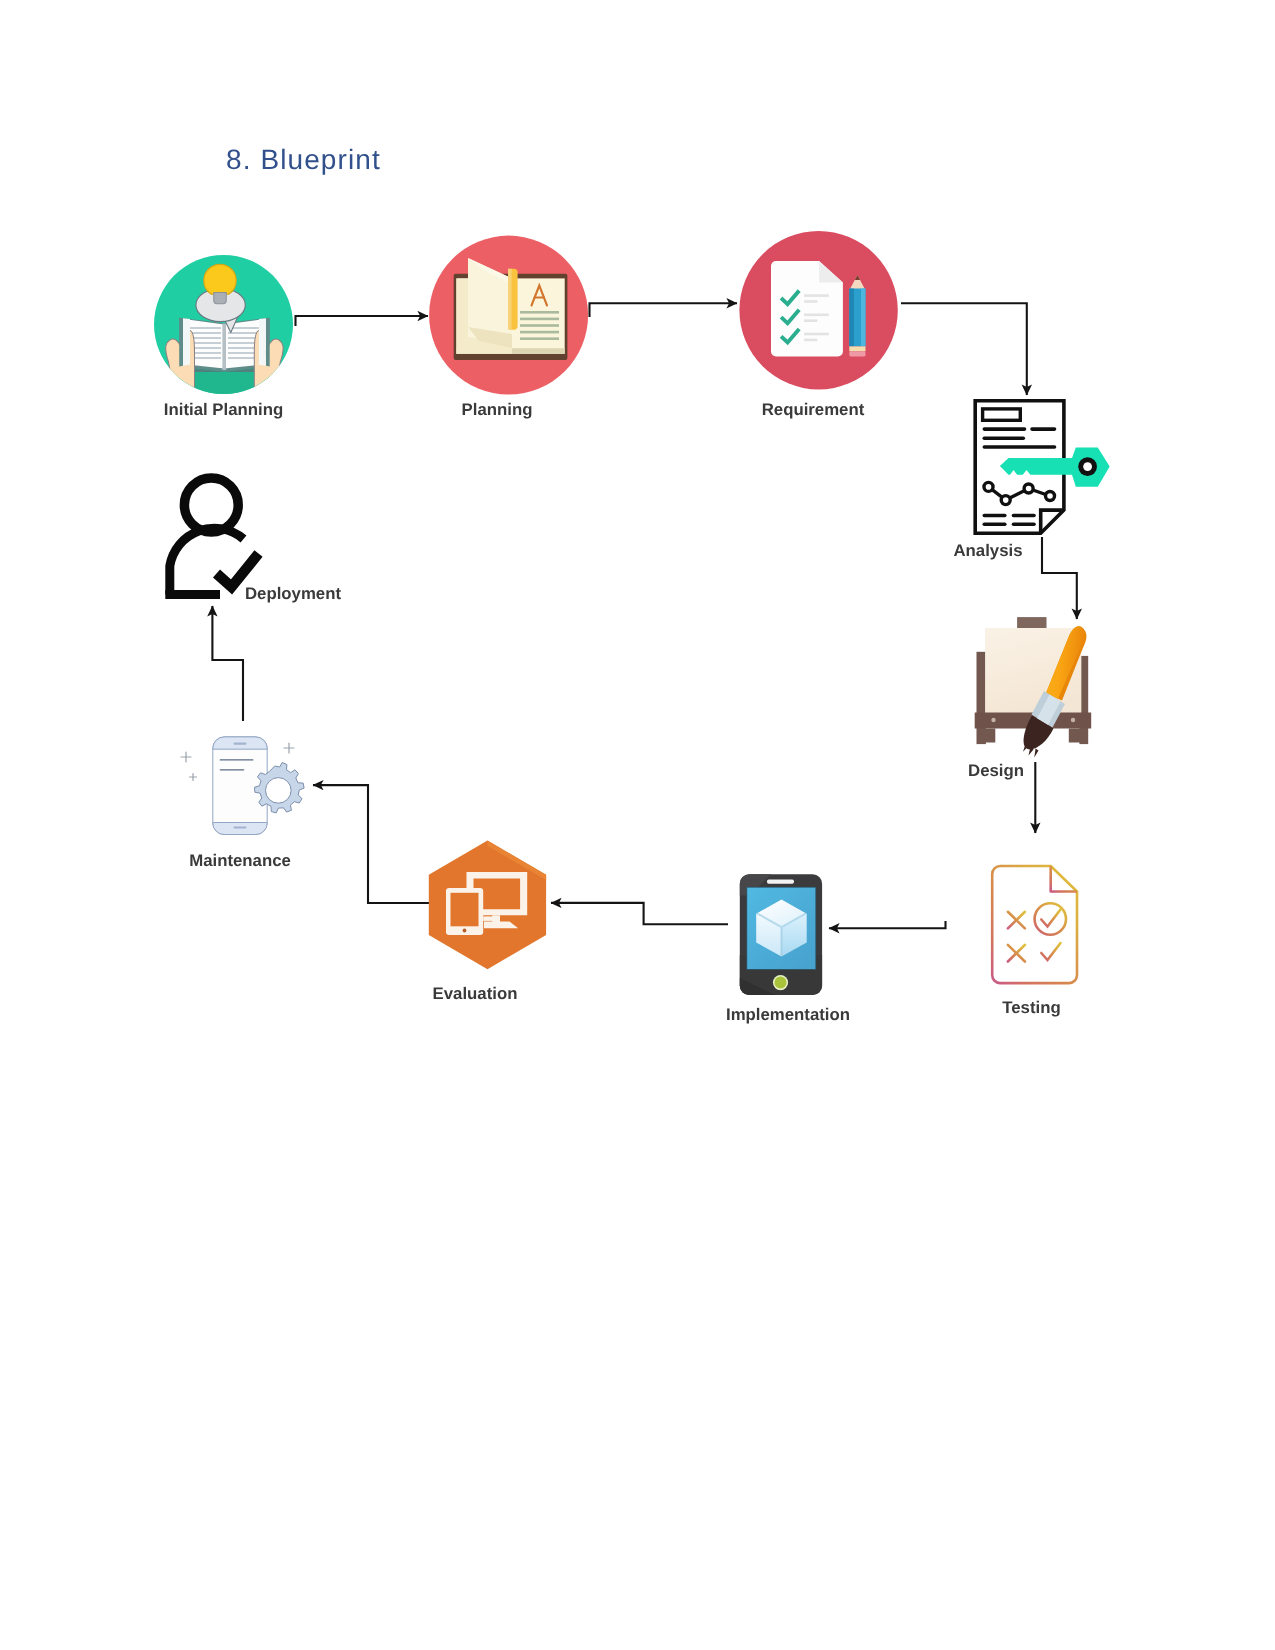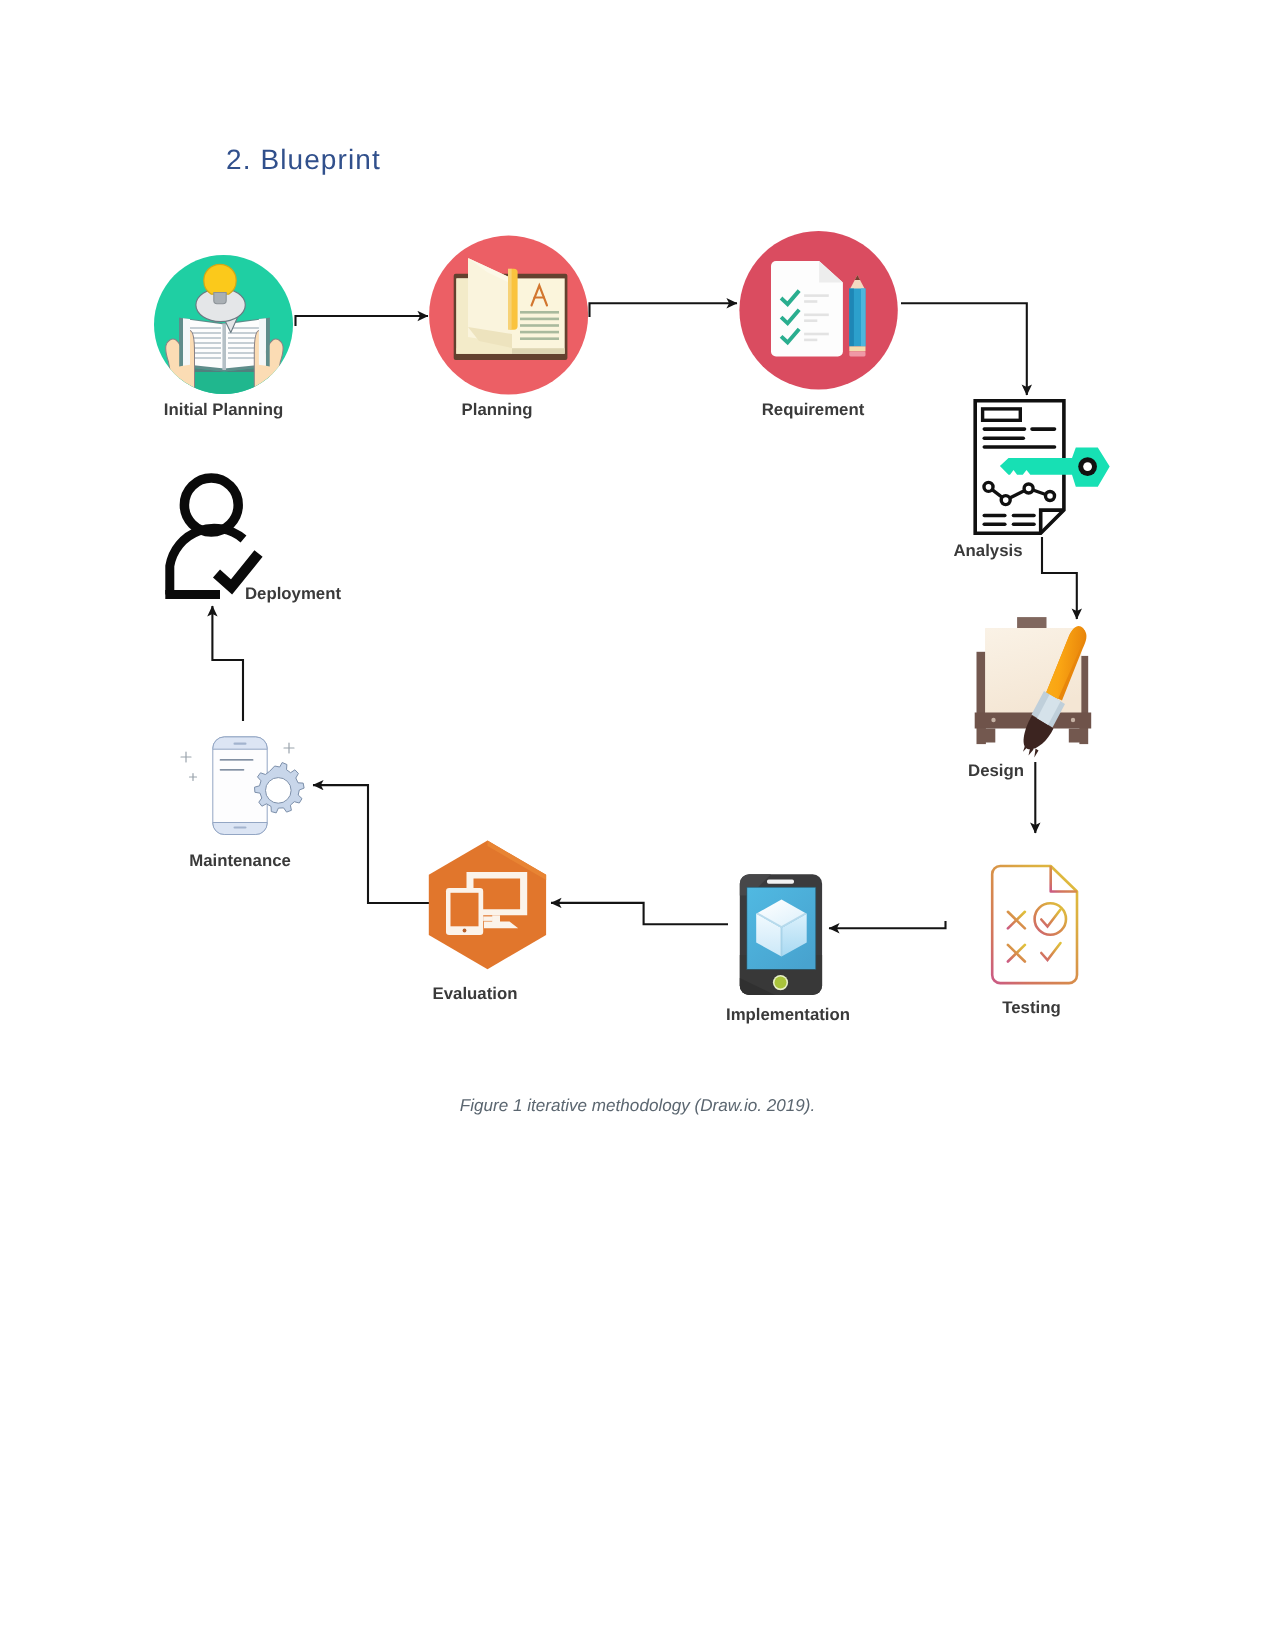--- a/index.html
+++ b/index.html
@@ -7,21 +7,21 @@
   .page{position:absolute;left:0;top:0;width:1275px;height:1650px;}
   #heading{position:absolute;left:226px;top:146px;font-size:28px;color:#31508C;letter-spacing:1.1px;line-height:1;}
   #caption{position:absolute;left:0;top:1096px;width:1275px;text-align:center;font-style:italic;font-size:17.1px;color:#5b6670;font-family:"Liberation Sans",sans-serif;letter-spacing:0px;}
   #figure{position:absolute;left:0;top:0;width:1275px;height:1650px;}
   .lbl{font-family:"Liberation Sans",sans-serif;font-size:16.8px;font-weight:bold;fill:#3a3a3a;}
 </style>
 </head>
 <body>
 
 <div class="page">
-  <div id="heading">2. Blueprint</div>
+  <div id="heading">8. Blueprint</div>
 
   <svg id="figure" viewBox="0 0 1275 1650">
 <defs>
   <marker id="arw" markerWidth="14" markerHeight="12" refX="10.6" refY="5.2" orient="auto" markerUnits="userSpaceOnUse">
     <path d="M0 0 L11 5.2 L0 10.4 L2.7 5.2 Z" fill="#141414"></path>
   </marker>
   <linearGradient id="testGrad" x1="0.05" y1="1" x2="0.95" y2="0">
     <stop offset="0%" stop-color="#CB5C82"></stop>
           <stop offset="18%" stop-color="#D2745F"></stop>
     <stop offset="45%" stop-color="#D78B4C"></stop>
@@ -313,14 +313,13 @@
     <path d="M169.8 594.5 L169.8 566 A 45 45 0 0 1 243.5 539" stroke-width="9" stroke-linecap="butt"></path>
     <path d="M165.3 594.5 L220 594.5" stroke-width="9"></path>
     <path d="M216.5 573.5 L231.5 587 L258.5 553.5" stroke-width="10.5" stroke-linecap="butt" stroke-linejoin="miter"></path>
   </g>
   <text class="lbl" x="245" y="599">Deployment</text>
 </g>
 
 </g>
   </svg>
 
-  <div id="caption">Figure 1 iterative methodology (Draw.io. 2019).</div>
 </div>
 
 </body></html>

